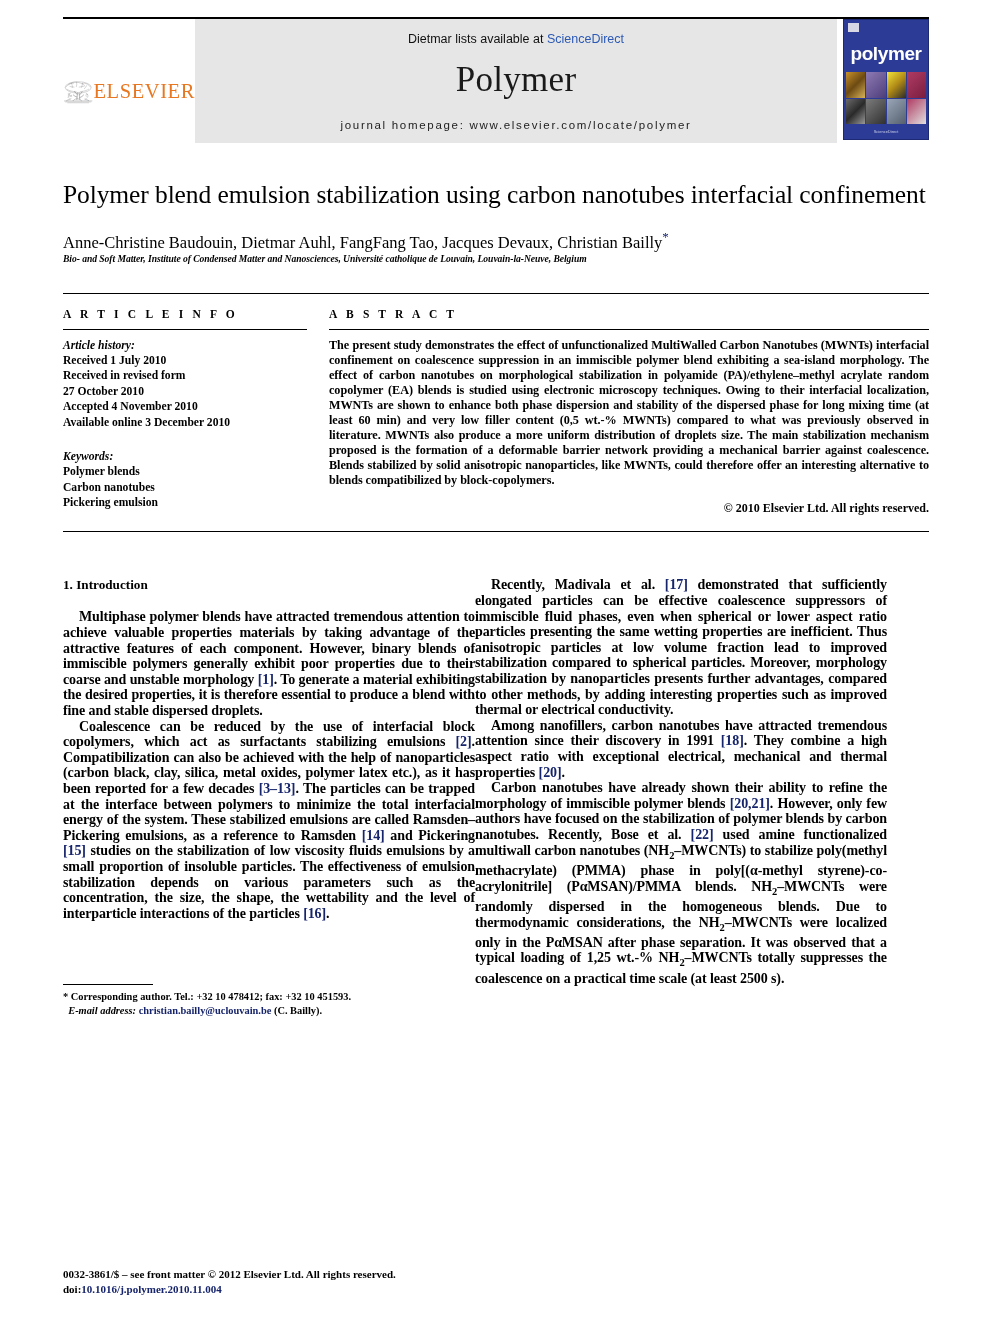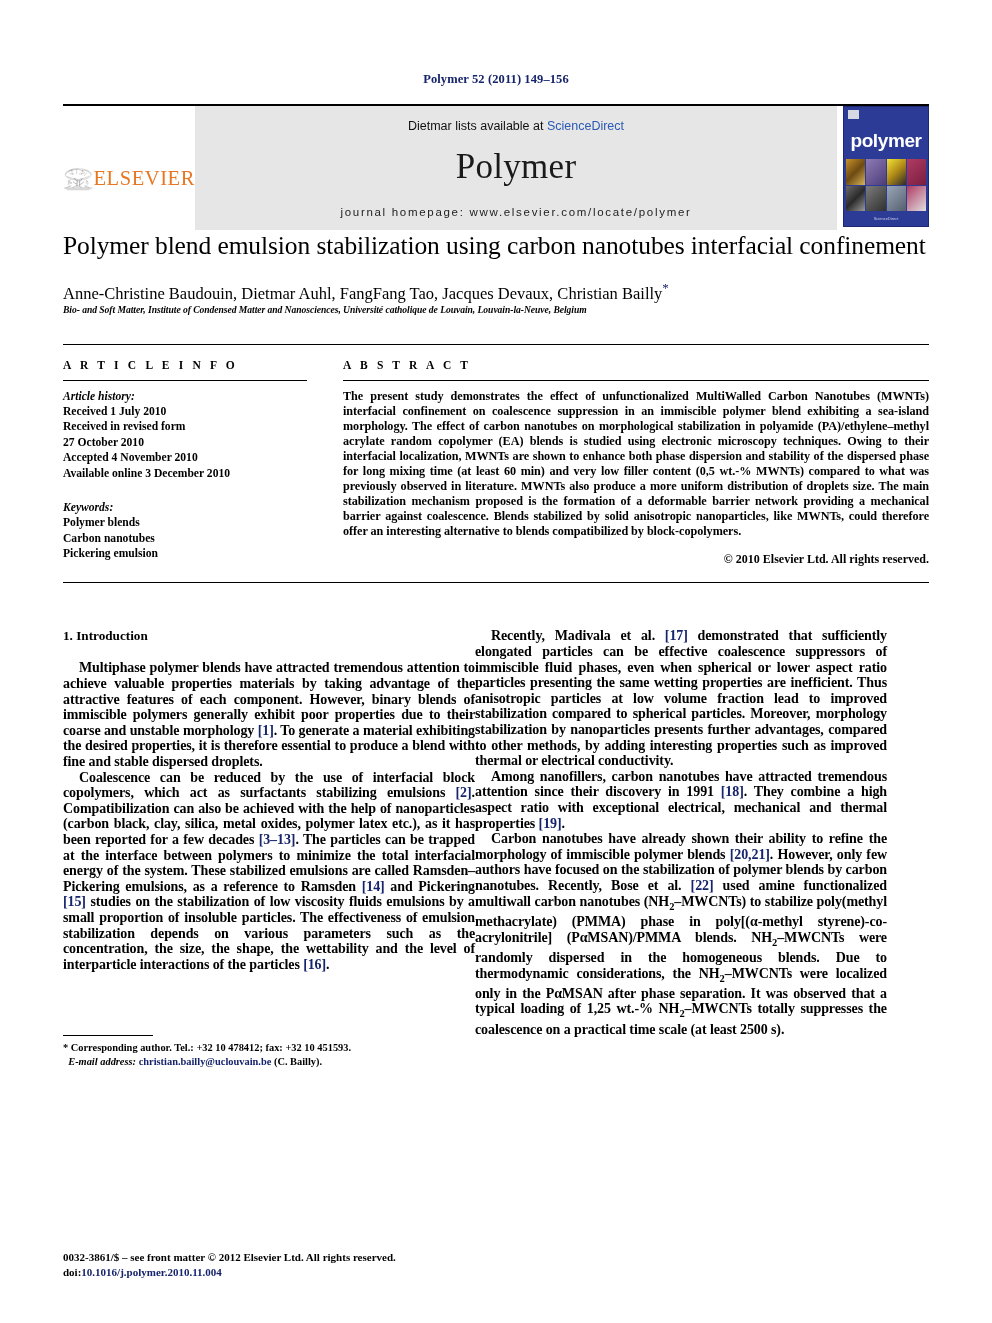--- a/index.html
+++ b/index.html
@@ -141,20 +141,21 @@
   .cover-grid i { display:block; }
   .cover-foot {
     position:absolute; bottom:5px; left:0; right:0;
     text-align:center; color:#c9cfe8; font-size:4px;
     font-family:"Liberation Sans", sans-serif;
   }
 
   
   .title-block {
     border-top: 0;
+    padding-top: 36px;
   }
   .article-title {
     font-family: "Liberation Serif", serif;
     font-size: 25.5px;
     line-height: 31px;
     font-weight: normal;
     margin: 0;
     color: #000;
     letter-spacing: -0.1px;
   }
@@ -173,21 +174,21 @@
     color: #000;
     letter-spacing: -0.05px;
   }
 
   
   .info-abstract {
     margin-top: 29px;
     border-top: 1.1px solid #000;
     padding-top: 14px;
     display: flex;
-    gap: 36px;
+    gap: 22px;
   }
   .col-info { width: 244px; flex: 0 0 244px; }
   .col-abstract { flex: 1 1 auto; }
   .sec-head {
     font-family: "Liberation Serif", serif;
     font-weight: bold;
     font-size: 11.5px;
     letter-spacing: 3.2px;
     color: #000;
   }
@@ -278,21 +279,20 @@
     font-weight: bold;
   }
   .imprint a { color:#16246b; text-decoration:none; }
   sub { font-size: 75%; }
 </style>
 </head>
 <body>
 
 <div class="page">
 
-  <div class="running-head">Polymer 52 (2011) 149–156</div>
 
   <div class="masthead">
 
     <div class="logo-cell">
       <svg class="tree-svg" width="112" height="86" viewBox="0 0 112 86">
         <g stroke="#2b2b2b" stroke-width="0.7" fill="none">
           <ellipse cx="56" cy="26" rx="48" ry="21"></ellipse>
           <path d="M10 26c6-10 18-16 30-15M102 26c-6-11-19-17-31-15"></path>
           <path d="M20 16c8-7 20-10 30-9s22 5 29 11"></path>
           <path d="M14 33c10 6 24 9 36 9m12 0c12-1 25-4 34-10"></path>
@@ -402,21 +402,21 @@
         <div class="footnote">
           &nbsp;&nbsp;<span class="fn-ital">E-mail address:</span>
           <a href="#">christian.bailly@uclouvain.be</a>
           <span>(C. Bailly).</span>
         </div>
       </div>
     </div>
 
     <div class="bcol">
       <p class="para" id="rp0">Recently, Madivala et al. <a class="ref" href="#">[17]</a> demonstrated that sufficiently elongated particles can be effective coalescence suppressors of immiscible fluid phases, even when spherical or lower aspect ratio particles presenting the same wetting properties are inefficient. Thus anisotropic particles at low volume fraction lead to improved stabilization compared to spherical particles. Moreover, morphology stabilization by nanoparticles presents further advantages, compared to other methods, by adding interesting properties such as improved thermal or electrical conductivity.</p>
-      <p class="para" id="rp1">Among nanofillers, carbon nanotubes have attracted tremendous attention since their discovery in 1991 <a class="ref" href="#">[18]</a>. They combine a high aspect ratio with exceptional electrical, mechanical and thermal properties <a class="ref" href="#">[19]</a>.</p>
+      <p class="para" id="rp1">Among nanofillers, carbon nanotubes have attracted tremendous attention since their discovery in 1991 <a class="ref" href="#">[18]</a>. They combine a high aspect ratio with exceptional electrical, mechanical and thermal properties <a class="ref" href="#">[20]</a>.</p>
       <p class="para" id="rp2">Carbon nanotubes have already shown their ability to refine the morphology of immiscible polymer blends <a class="ref" href="#">[20,21]</a>. However, only few authors have focused on the stabilization of polymer blends by carbon nanotubes. Recently, Bose et al. <a class="ref" href="#">[22]</a> used amine functionalized multiwall carbon nanotubes (NH<sub>2</sub>–MWCNTs) to stabilize poly(methyl methacrylate) (PMMA) phase in poly[(α-methyl styrene)-co-acrylonitrile] (PαMSAN)/PMMA blends. NH<sub>2</sub>–MWCNTs were randomly dispersed in the homogeneous blends. Due to thermodynamic considerations, the NH<sub>2</sub>–MWCNTs were localized only in the PαMSAN after phase separation. It was observed that a typical loading of 1,25 wt.-% NH<sub>2</sub>–MWCNTs totally suppresses the coalescence on a practical time scale (at least 2500 s).</p>
     </div>
   </div>
 
   <div class="imprint">
     <div>0032-3861/$ – see front matter © 2012 Elsevier Ltd. All rights reserved.</div>
     <div><span>doi:</span><a href="#">10.1016/j.polymer.2010.11.004</a></div>
   </div>
 
 </div>

